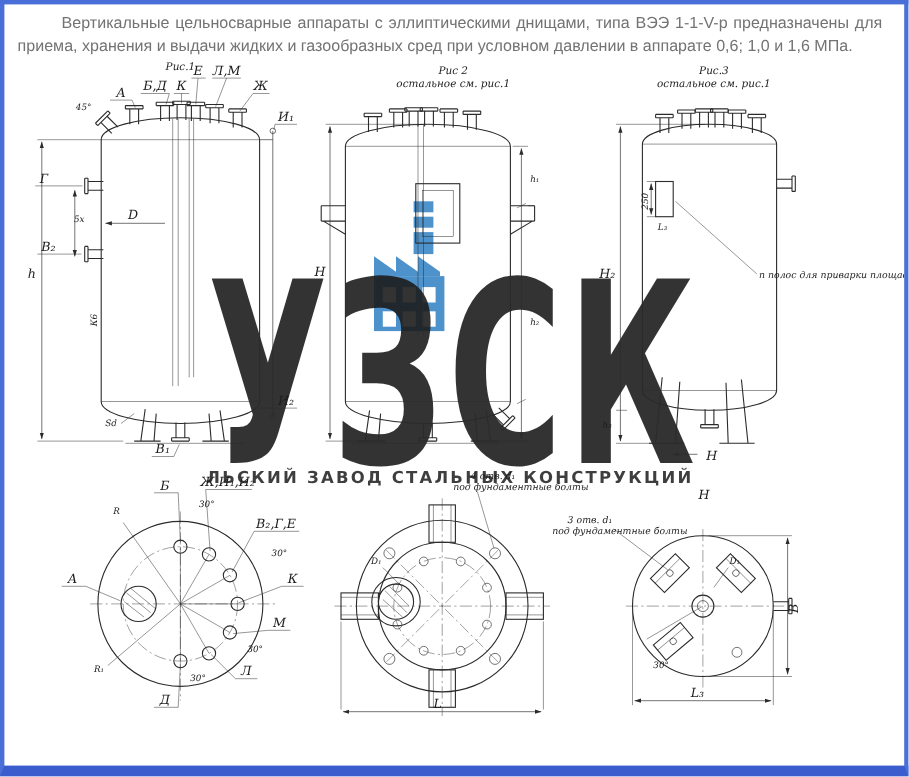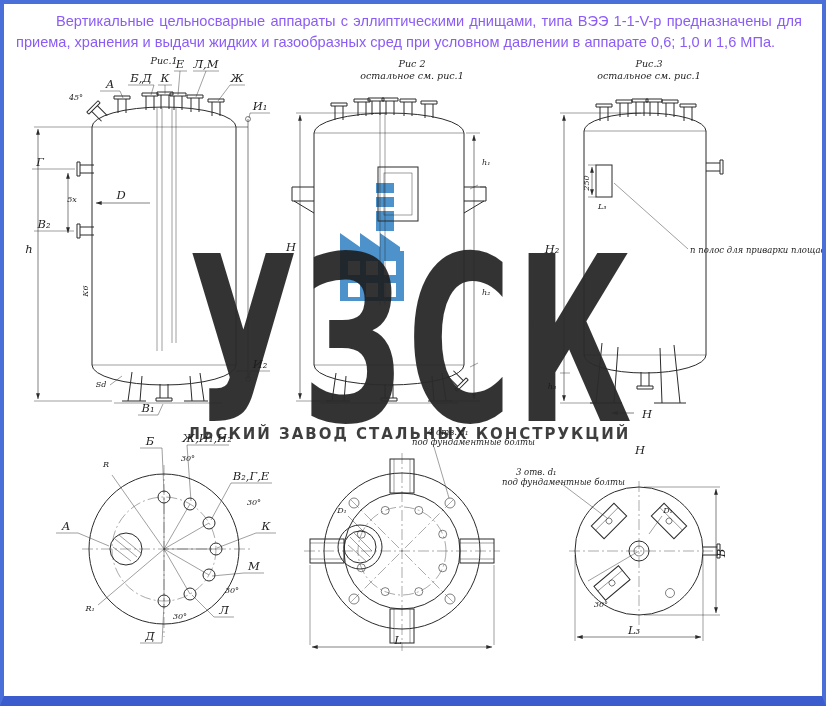--- a/index.html
+++ b/index.html
@@ -1,20 +1,20 @@
 <!DOCTYPE html>
 <html><head>
 <meta charset="utf-8">
 <style>
   html,body{margin:0;background:#e8e8e8}
   .page{width:826px;height:706px;box-sizing:border-box;background:#fff;
         border:4px solid #4a6fd8;border-bottom:10px solid #3a5ccc;overflow:hidden;
         font-family:"Liberation Sans",sans-serif}
   .intro{margin:0;padding:7px 20px 3px 12px;font-size:14.6px;line-height:1.42;
-         color:#8b5cf6;text-align:justify;text-indent:40px}
+         color:#737373;text-align:justify;text-indent:40px}
   svg{display:block}
   .s{stroke:#2b2b2b;stroke-width:1;fill:none}
   .t{stroke:#2b2b2b;stroke-width:.6;fill:none}
   .hl{stroke:#2b2b2b;stroke-width:.45;fill:none}
   .cl{stroke:#555;stroke-width:.5;fill:none;stroke-dasharray:11 3 2 3}
   text{fill:#1d1d1d;font-family:"DejaVu Serif",serif;font-style:italic}
   .lb{font-size:11.5px}
   .lbs{font-size:8px}
   .cap{font-size:9.5px}
   .ann{font-size:8.5px}

